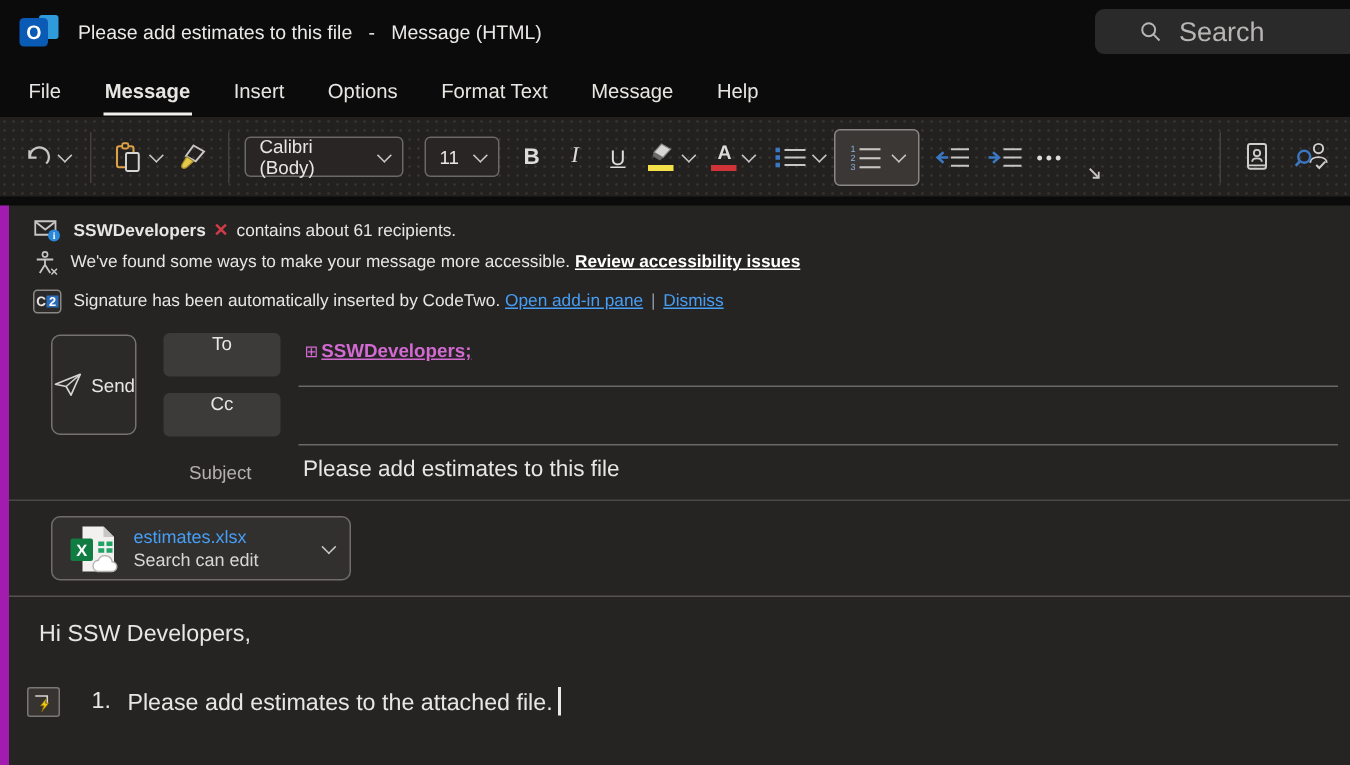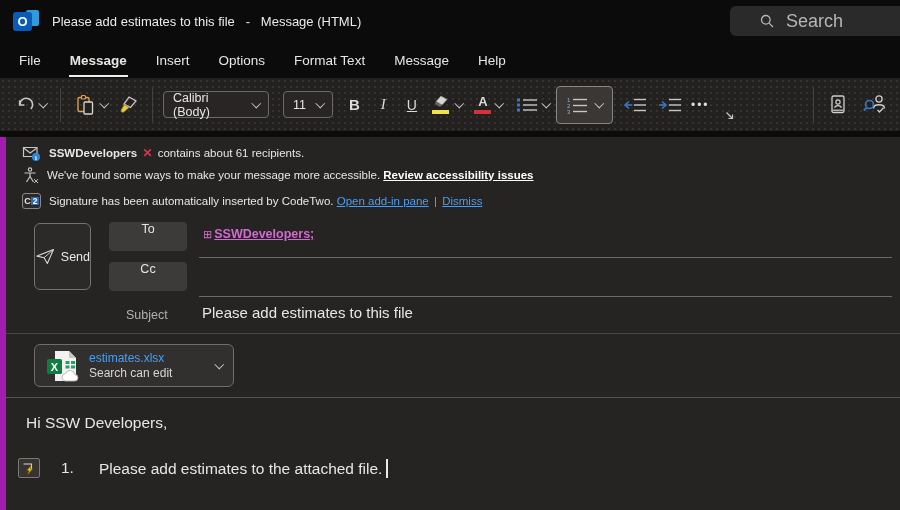--- a/index.html
+++ b/index.html
@@ -82,21 +82,21 @@
   .attach .fperm{font-size:12px;color:#d8d6d3;line-height:1.25;}
   .attach .chev{margin-left:auto;}
 
   .body-sep{position:absolute;left:0;right:0;top:260px;border-bottom:1px solid #56534f;}
   .mailbody{position:absolute;left:0;right:0;top:261px;bottom:0;cursor:text;}
   .greeting{position:absolute;left:20px;top:16px;font-size:15.5px;}
   .listrow{position:absolute;left:12px;top:60px;display:flex;align-items:center;}
   .ac-btn{width:20px;height:18px;border:1px solid #7a7875;background:#363330;border-radius:2px;
     display:flex;align-items:center;justify-content:center;cursor:pointer;flex:none;}
   .lnum{margin-left:21px;font-size:15.5px;}
-  .ltext{margin-left:25px;font-size:15.5px;}
+  .ltext{margin-left:11px;font-size:15.5px;}
   .caret{display:inline-block;width:1.5px;height:19px;background:#eceae8;margin-left:4px;vertical-align:-4px;}
 
   svg{display:block;}
 </style>
 </head>
 <body>
 
 <div class="screen">
 
   <div class="titlebar">

